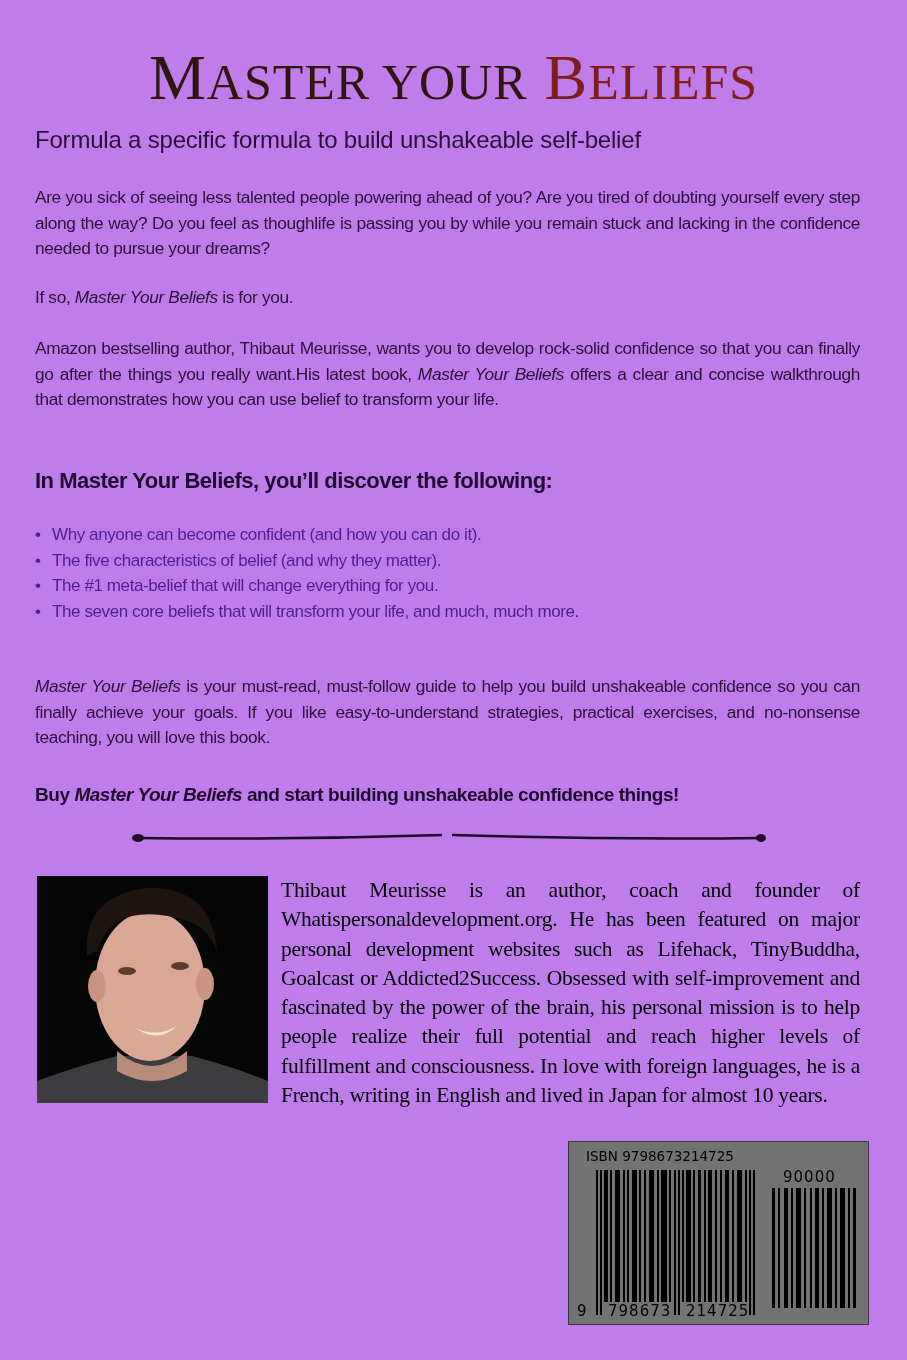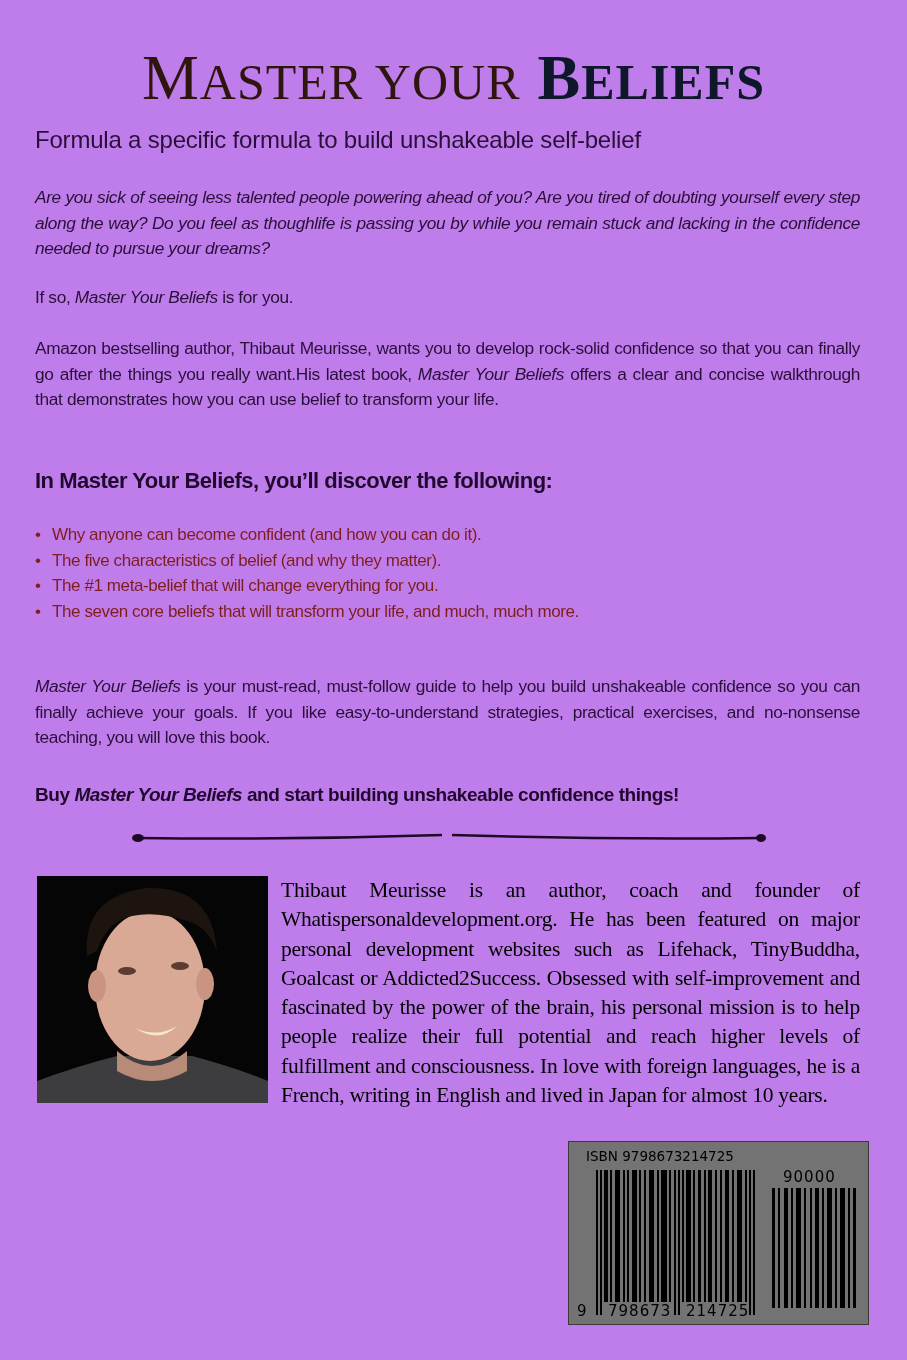--- a/index.html
+++ b/index.html
@@ -12,21 +12,21 @@
   }
   .title {
     position: absolute; left: 0; top: 38px; width: 907px;
     text-align: center;
     font-family: "Liberation Serif", serif;
     font-size: 64px; line-height: 80px;
     letter-spacing: 1px;
     white-space: nowrap;
   }
   .title .dark { color: #2e160f; }
-  .title .light { color: #0f172a; font-weight: bold; }
+  .title .light { color: #7f1d1d; }
   .title .big { font-size: 64px; }
   .title .sc { font-size: 50px; }
   .subtitle {
     position: absolute; left: 35px; top: 124px;
     font-family: "Liberation Sans Narrow", "Liberation Sans", sans-serif;
     font-size: 24px; line-height: 32px; color: #2a0f3a;
     letter-spacing: -0.2px;
   }
   .para {
     position: absolute; left: 35px; width: 825px;
@@ -39,21 +39,21 @@
   .heading {
     position: absolute; left: 35px; top: 466px;
     font-family: "Liberation Sans", sans-serif;
     font-weight: bold; font-size: 22px; line-height: 30px;
     color: #20082e; letter-spacing: -0.5px;
   }
   .bullets {
     position: absolute; left: 35px; top: 522px; width: 820px;
     margin: 0; padding: 0; list-style: none;
     font-family: "Liberation Sans", sans-serif;
-    font-size: 17px; line-height: 25.6px; color: #7f1d1d;
+    font-size: 17px; line-height: 25.6px; color: #4c1d95;
     letter-spacing: -0.4px;
   }
   .bullets li { position: relative; padding-left: 17px; }
   .bullets li::before {
     content: "•"; position: absolute; left: 0; top: 0;
   }
   .cta {
     position: absolute; left: 35px; top: 782px;
     font-family: "Liberation Sans", sans-serif;
     font-weight: bold; font-size: 19px; line-height: 26px;
@@ -90,21 +90,21 @@
   <span class="dark">
     <span class="big">M</span><span class="sc">ASTER YOUR</span>
   </span>
   <span class="light">
     <span class="big">B</span><span class="sc">ELIEFS</span>
   </span>
 </div>
 
 <div class="subtitle">Formula a specific formula to build unshakeable self-belief</div>
 
-<div class="para" style="top:185px;font-style:italic;">Are you sick of seeing less talented people powering ahead of you? Are you tired of doubting yourself every step along the way? Do you feel as thoughlife is passing you by while you remain stuck and lacking in the confidence needed to pursue your dreams?</div>
+<div class="para" style="top:185px;">Are you sick of seeing less talented people powering ahead of you? Are you tired of doubting yourself every step along the way? Do you feel as thoughlife is passing you by while you remain stuck and lacking in the confidence needed to pursue your dreams?</div>
 
 <div class="para" style="top:285px;"><span>If so, </span><i>Master Your Beliefs</i><span> is for you.</span></div>
 
 <div class="para" style="top:336px;"><span>Amazon bestselling author, Thibaut Meurisse, wants you to develop rock-solid confidence so that you can finally go after the things you really want.His latest book, </span><i>Master Your Beliefs</i><span> offers a clear and concise walkthrough that demonstrates how you can use belief to transform your life.</span></div>
 
 <div class="heading">In Master Your Beliefs, you’ll discover the following:</div>
 
 <ul class="bullets">
   <li>Why anyone can become confident (and how you can do it).</li>
   <li>The five characteristics of belief (and why they matter).</li>

